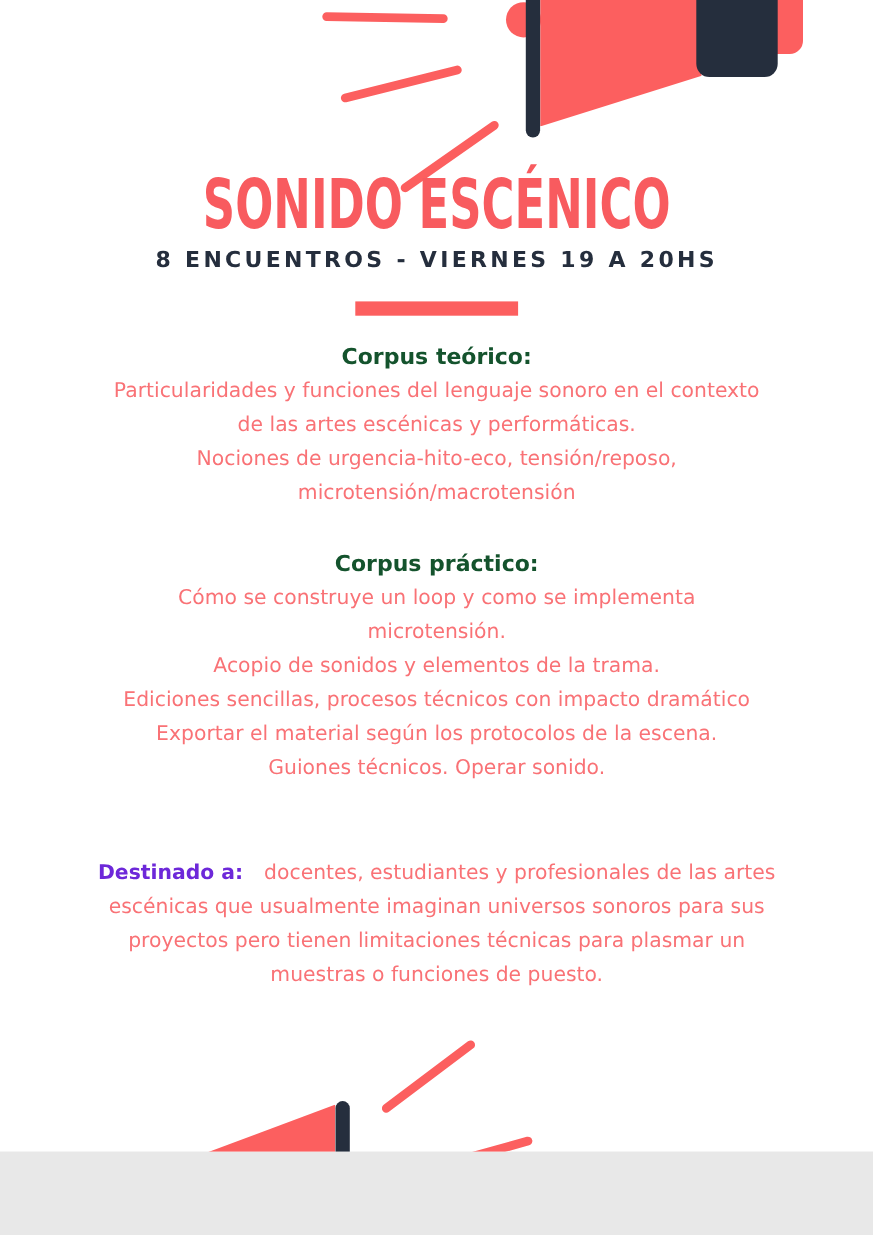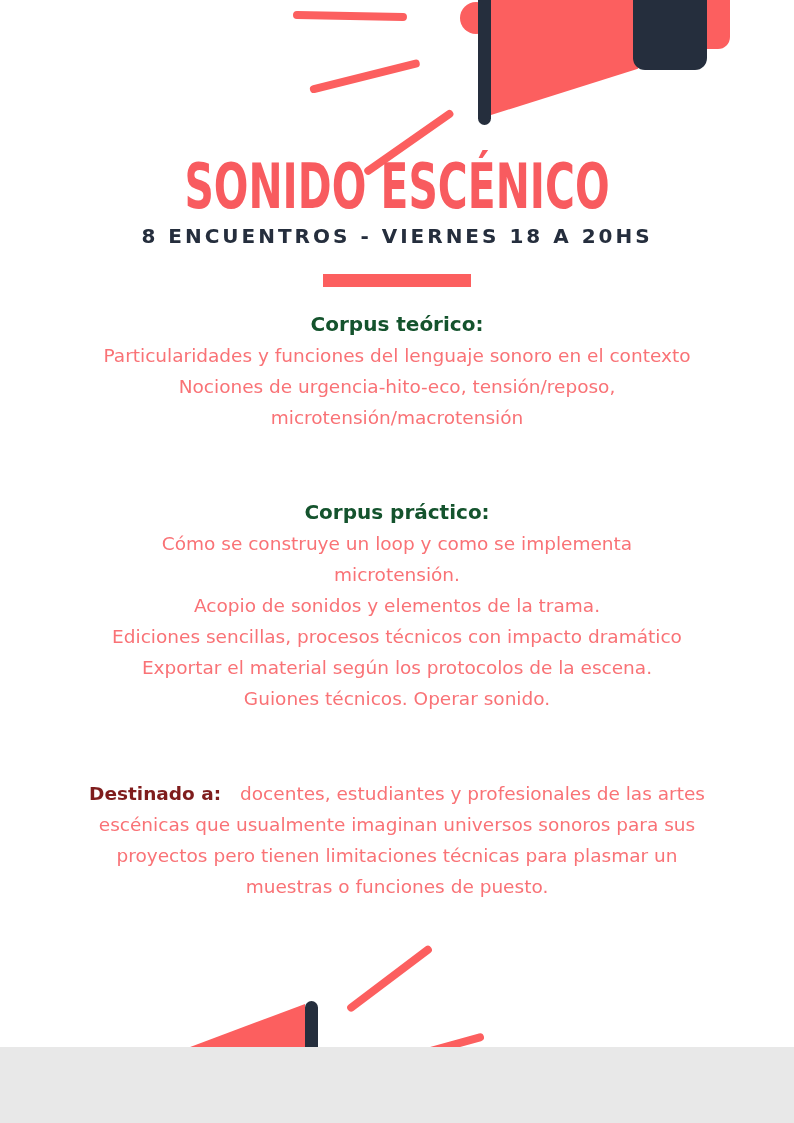--- a/index.html
+++ b/index.html
@@ -63,45 +63,46 @@
     text-align:center;line-height:31px;
     color:#F97276;font-size:18.5px;
   }
   .section .heading{
     color:#14532d;font-weight:700;font-size:20px;
   }
   .section .line{white-space:nowrap;}
   .sec-teorico{top:309px;}
   .sec-practico{top:497px;}
   .audience{top:778px;}
-  .audience .lead{color:#7f1d1d;font-weight:700;margin-right:19px;}
+  .audience .lead{color:#6d28d9;font-weight:700;margin-right:19px;}
 </style>
 </head>
 <body>
 
 <div class="page">
 
   <div>
     <div class="shape coral tm-circle"></div>
     <div class="shape coral tm-cone"></div>
     <div class="shape navy tm-bar"></div>
     <div class="shape coral tm-back"></div>
     <div class="shape navy tm-handle"></div>
     <div class="sound-line tm-line1"></div>
     <div class="sound-line tm-line2"></div>
     <div class="sound-line tm-line3"></div>
   </div>
 
   <div class="title">SONIDO ESCÉNICO</div>
-  <div class="subtitle">8 ENCUENTROS - VIERNES 18 A 20HS</div>
+  <div class="subtitle">8 ENCUENTROS - VIERNES 19 A 20HS</div>
   <div class="underline-bar"></div>
 
   <div class="section sec-teorico">
     <div class="heading">Corpus teórico:</div>
     <div class="line">Particularidades y funciones del lenguaje sonoro en el contexto</div>
+    <div class="line">de las artes escénicas y performáticas.</div>
     <div class="line">Nociones de urgencia-hito-eco, tensión/reposo,</div>
     <div class="line">microtensión/macrotensión</div>
   </div>
 
   <div class="section sec-practico">
     <div class="heading">Corpus práctico:</div>
     <div class="line">Cómo se construye un loop y como se implementa</div>
     <div class="line">microtensión.</div>
     <div class="line">Acopio de sonidos y elementos de la trama.</div>
     <div class="line">Ediciones sencillas, procesos técnicos con impacto dramático</div>

